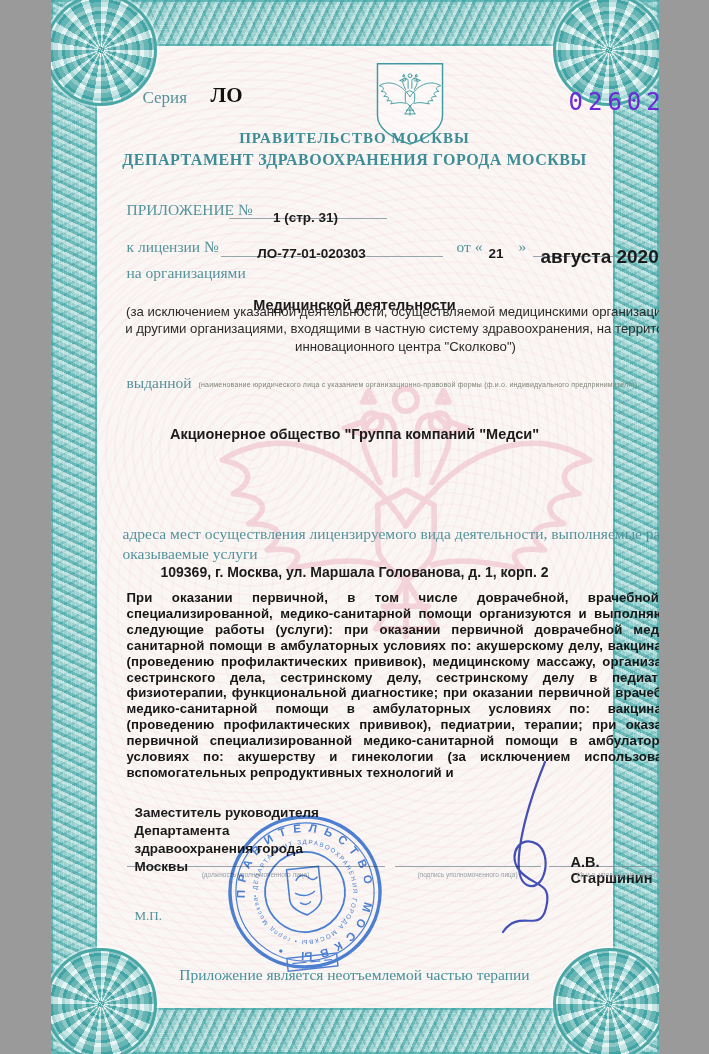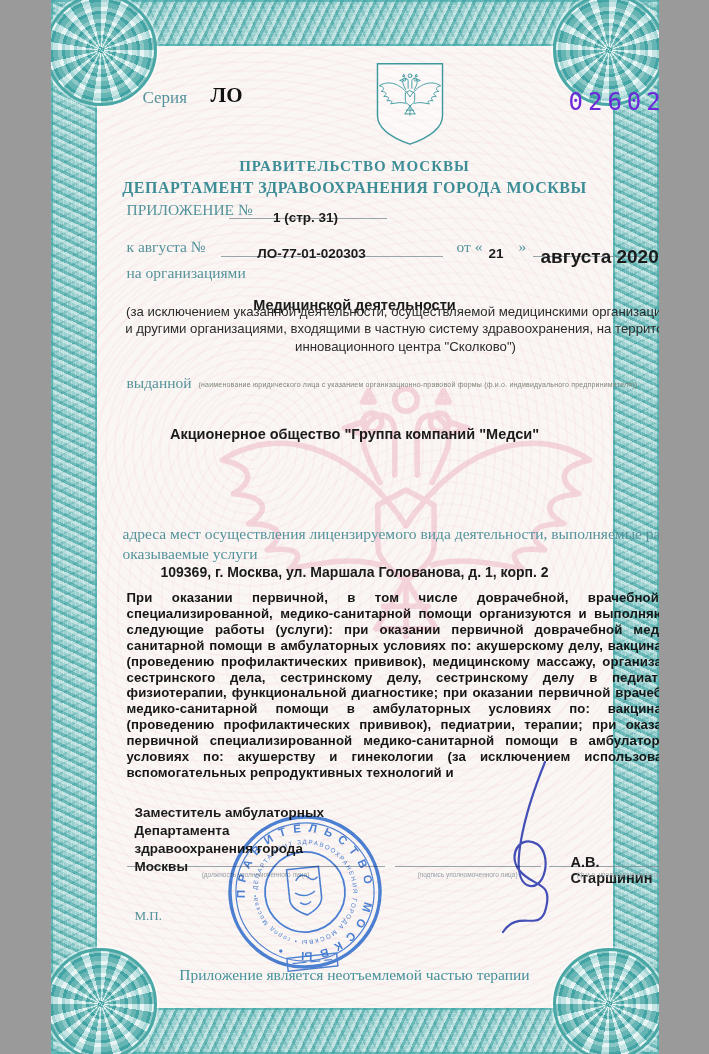--- a/index.html
+++ b/index.html
@@ -33,21 +33,21 @@
       repeating-radial-gradient(circle, #4fadad 0 3px, #cfeae8 3px 7px, #8ccbc9 7px 12px);
     border:3px solid #49a7a6;box-shadow:0 0 0 2px rgba(255,255,255,.45);}
   .rosette.tl{left:-6px;top:-6px;} .rosette.tr{right:-6px;top:-6px;}
   .rosette.bl{left:-6px;bottom:-6px;} .rosette.br{right:-6px;bottom:-6px;}
   
   .abs{position:absolute;z-index:5;}
   .lbl{font-family:"Liberation Serif",serif;color:#54939b;}
   .val{font-weight:bold;color:#1b1b1b;margin-top:12px;}
   .rule{position:absolute;z-index:4;border-bottom:1.5px solid rgba(120,138,146,.75);}
   .center{left:0;right:0;text-align:center;}
-  .gov{font-family:"Liberation Serif",serif;font-weight:bold;color:#3d8d97;margin-top:28px;}
+  .gov{font-family:"Liberation Serif",serif;font-weight:bold;color:#3d8d97;}
   .tinyhint{font-size:7px;color:#7e8578;letter-spacing:.2px;white-space:nowrap;}
   .caption{position:absolute;z-index:5;font-size:6.5px;color:#97a0a6;text-align:center;}
   .works{font-weight:bold;color:#161616;font-size:13.2px;line-height:15.9px;text-align:justify;letter-spacing:.1px;}
   .wm{position:absolute;z-index:2;color:#efb9c8;opacity:.55;}
   .crest{color:#3e9aa0;}
   .stamp{position:absolute;z-index:6;transform:rotate(-6deg);opacity:.85;mix-blend-mode:multiply;}
   .sig{position:absolute;z-index:7;mix-blend-mode:multiply;}
   .num{font-family:"DejaVu Sans Mono",monospace;color:#6d28d9;letter-spacing:5px;font-size:24px;}
 </style>
 </head>
@@ -99,21 +99,21 @@
 
   <div class="abs num" style="left:518px;top:88px">0260241</div>
 
   <div class="abs center gov" style="top:130px;font-size:15px;letter-spacing:1px">ПРАВИТЕЛЬСТВО МОСКВЫ</div>
   <div class="abs center gov" style="top:151px;font-size:16px;letter-spacing:.5px">ДЕПАРТАМЕНТ ЗДРАВООХРАНЕНИЯ ГОРОДА МОСКВЫ</div>
 
   <div class="abs lbl" style="left:76px;top:201px;font-size:15.5px">ПРИЛОЖЕНИЕ  №</div>
   <div class="abs val" style="left:180px;top:198px;width:150px;text-align:center;font-size:13.5px">1 (стр. 31)</div>
   <div class="rule" style="left:178px;top:218px;width:158px"></div>
 
-  <div class="abs lbl" style="left:76px;top:238px;font-size:15.5px">к  августа  №</div>
+  <div class="abs lbl" style="left:76px;top:238px;font-size:15.5px">к  лицензии  №</div>
   <div class="abs val" style="left:132px;top:234px;width:258px;text-align:center;font-size:13.5px">ЛО-77-01-020303</div>
   <div class="rule" style="left:170px;top:256px;width:222px"></div>
   <div class="abs lbl" style="left:406px;top:238px;font-size:15.5px">от «</div>
   <div class="abs val" style="left:438px;top:234px;font-size:13.5px">21</div>
   <div class="abs lbl" style="left:468px;top:238px;font-size:15.5px">»</div>
   <div class="abs val" style="left:490px;top:234px;width:150px;text-align:left;font-size:19px">августа 2020</div>
   <div class="rule" style="left:482px;top:256px;width:158px"></div>
   <div class="abs lbl" style="left:648px;top:238px;font-size:15.5px">г.</div>
 
   <div class="abs lbl" style="left:76px;top:264px;font-size:15.5px">на организациями</div>
@@ -125,21 +125,21 @@
   <div class="abs tinyhint" style="left:148px;top:381px">(наименование юридического лица с указанием организационно-правовой формы (ф.и.о. индивидуального предпринимателя))</div>
 
   <div class="abs center val" style="top:414px;font-size:14.5px">Акционерное общество "Группа компаний "Медси"</div>
 
   <div class="abs lbl" style="left:72px;top:524px;width:576px;font-size:15.5px;line-height:1.3">адреса мест осуществления лицензируемого вида деятельности, выполняемые работы, оказываемые услуги</div>
   <div class="abs center val" style="top:552px;font-size:14px">109369, г. Москва, ул. Маршала Голованова, д. 1, корп. 2</div>
 
   <div class="abs works" style="left:76px;top:590px;width:560px">При оказании первичной, в том числе доврачебной, врачебной и специализированной, медико-санитарной помощи организуются и выполняются следующие работы (услуги): при оказании первичной доврачебной медико-санитарной помощи в амбулаторных условиях по: акушерскому делу, вакцинации (проведению профилактических прививок), медицинскому массажу, организации сестринского дела, сестринскому делу, сестринскому делу в педиатрии, физиотерапии, функциональной диагностике; при оказании первичной врачебной медико-санитарной помощи в амбулаторных условиях по: вакцинации (проведению профилактических прививок), педиатрии, терапии; при оказании первичной специализированной медико-санитарной помощи в амбулаторных условиях по: акушерству и гинекологии (за исключением использования вспомогательных репродуктивных технологий и</div>
 
   <div class="abs val" style="left:84px;top:792px;font-size:13.5px;line-height:18px">
-    <div>Заместитель амбулаторных</div>
+    <div>Заместитель руководителя</div>
     <div>Департамента</div>
     <div>здравоохранения города</div>
     <div>Москвы</div>
   </div>
   <div class="abs val" style="left:520px;top:842px;font-size:14.5px">А.В. Старшинин</div>
 
   <div class="rule" style="left:76px;top:866px;width:258px"></div>
   <div class="rule" style="left:344px;top:866px;width:146px"></div>
   <div class="rule" style="left:498px;top:866px;width:150px"></div>
   <div class="caption" style="left:76px;top:871px;width:258px">(должность уполномоченного лица)</div>

